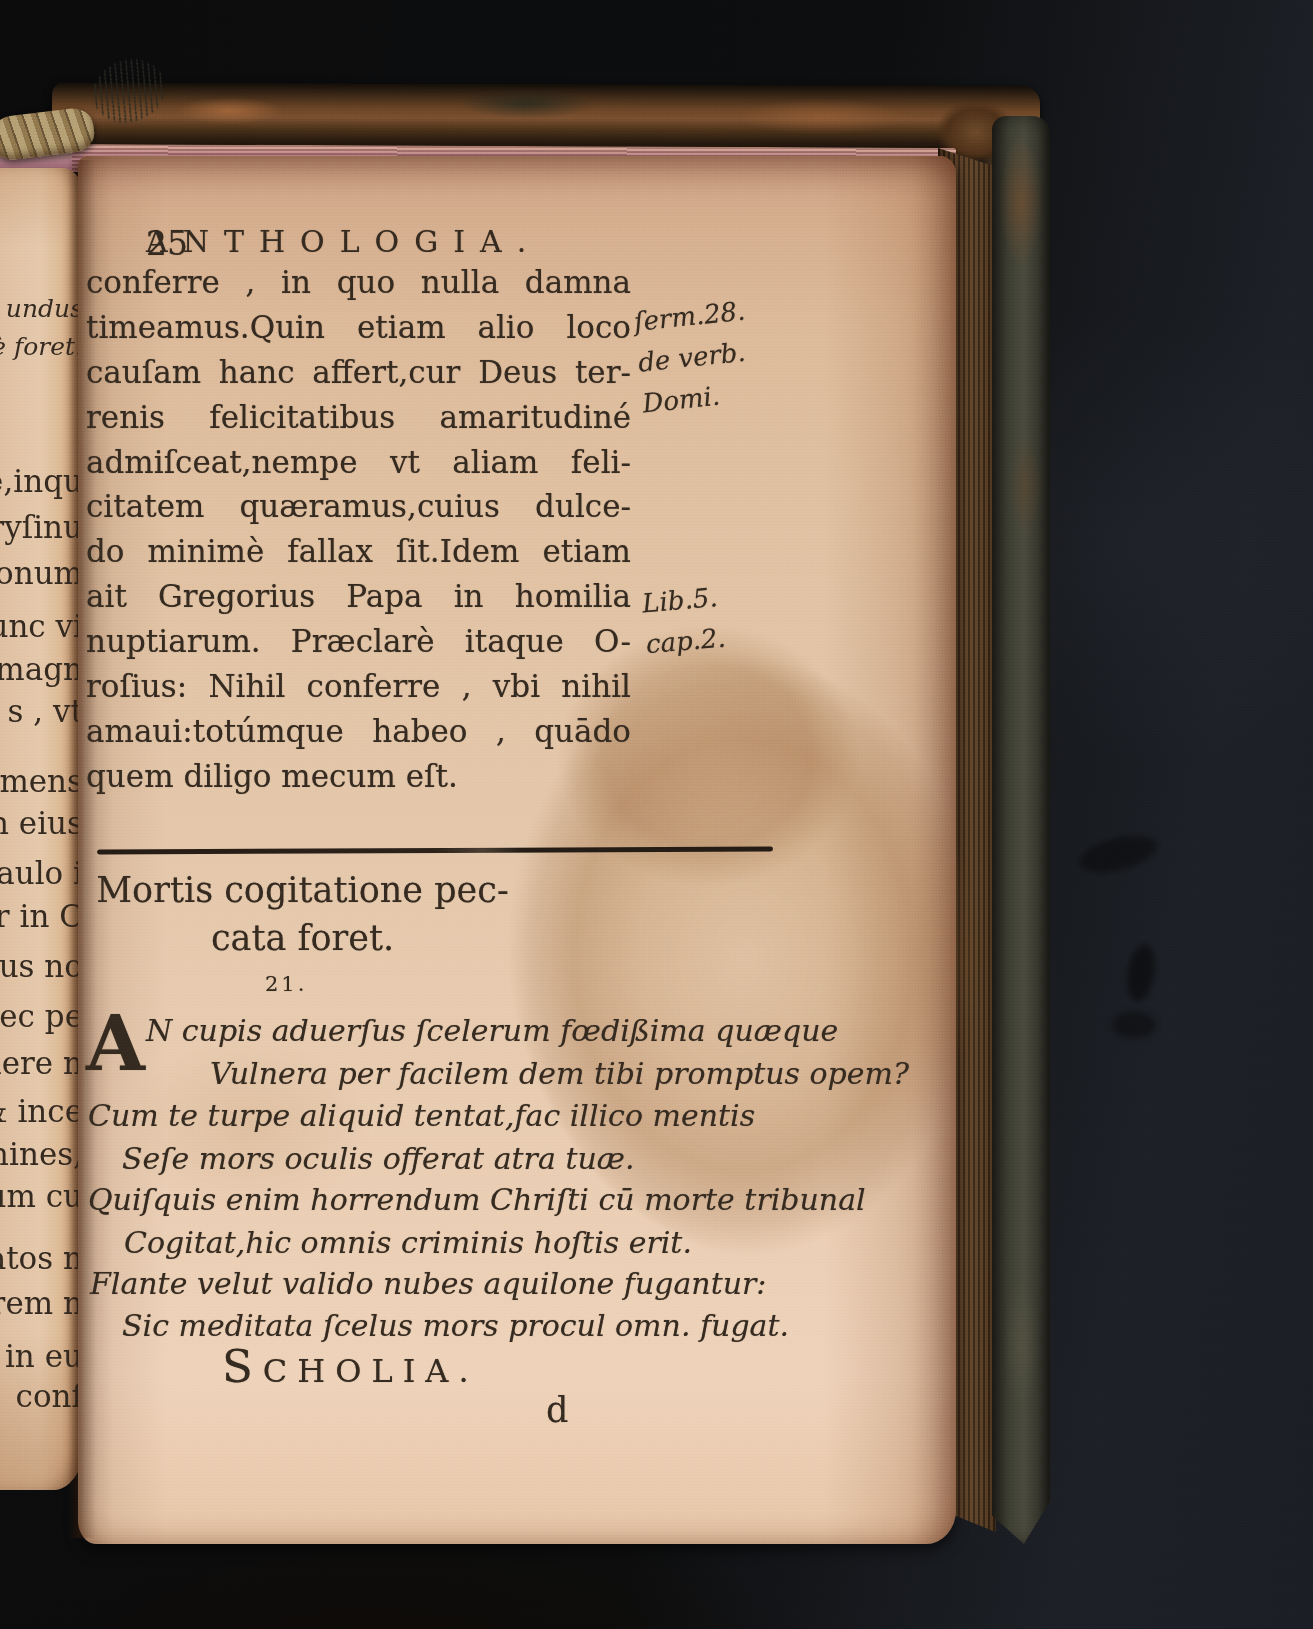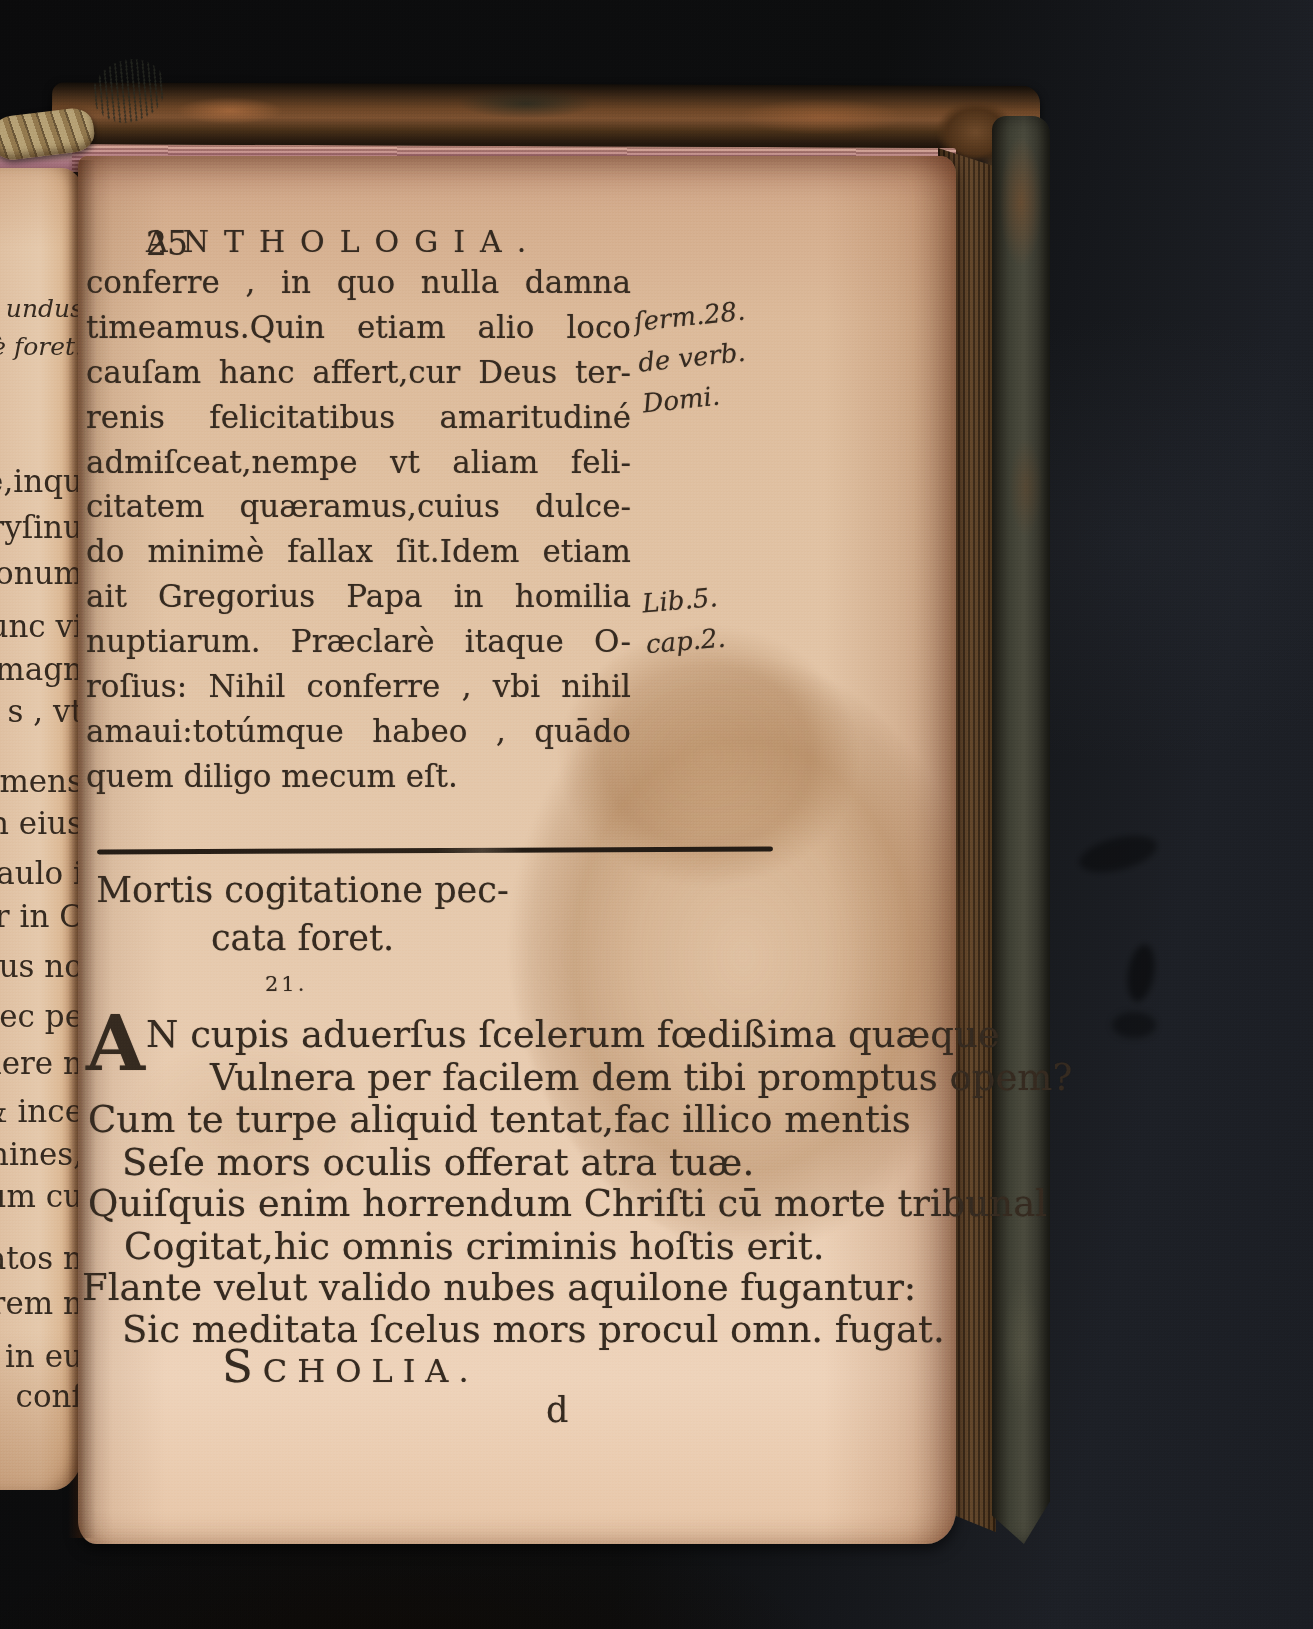--- a/index.html
+++ b/index.html
@@ -107,25 +107,25 @@
   .mnote{font-style:italic;font-size:26px;line-height:41px;white-space:nowrap;}
   .mnote div{position:static;}
   .mnote.one{left:638px;top:296px;transform:rotate(-6deg);}
   .mnote.two{left:644px;top:580px;transform:rotate(-5deg);}
   .rule{left:97px;top:848px;width:676px;height:5px;border-radius:3px;transform:rotate(-0.25deg);
     background:linear-gradient(90deg,#241c15 0%,#2b2219 50%,rgba(36,28,21,0.8) 57%,#241c15 63%,#241c15 100%);}
   .sect{left:30px;top:866px;width:545px;text-align:center;font-size:35px;line-height:48px;}
   .sect div{position:static;}
   .epnum{left:265px;top:972px;font-size:21px;letter-spacing:3px;}
   .dropcap{left:86px;top:1010px;font-size:76px;line-height:0.9;font-weight:600;}
-  .pline{white-space:nowrap;font-size:37px;line-height:1;}
+  .pline{white-space:nowrap;font-style:italic;font-size:30px;line-height:1;}
   .pl1{left:146px;top:1016px;} .pl2{left:170px;top:1059px;margin-left:40px;}
   .pl3{left:88px;top:1101px;}  .pl4{left:122px;top:1144px;}
   .pl5{left:88px;top:1185px;}  .pl6{left:124px;top:1228px;}
-  .pl7{left:82px;top:1269px;}  .pl8{left:122px;top:1311px;}
+  .pl7{left:90px;top:1269px;}  .pl8{left:122px;top:1311px;}
   .scholia{left:222px;top:1340px;font-size:32px;letter-spacing:10px;white-space:nowrap;}
   .scholia::first-letter{font-size:45px;letter-spacing:10px;}
   .catchword{left:546px;top:1390px;font-size:35px;}
 
   .noise{left:0;top:0;width:1313px;height:1629px;z-index:50;pointer-events:none;opacity:0.55;mix-blend-mode:overlay;
     background-image:repeating-conic-gradient(rgba(255,255,255,0.05) 0% 25%, transparent 0% 50%, rgba(0,0,0,0.05) 50% 75%, transparent 0% 100%);
     background-size:3px 3px;}
 </style>
 </head>
 <body>

